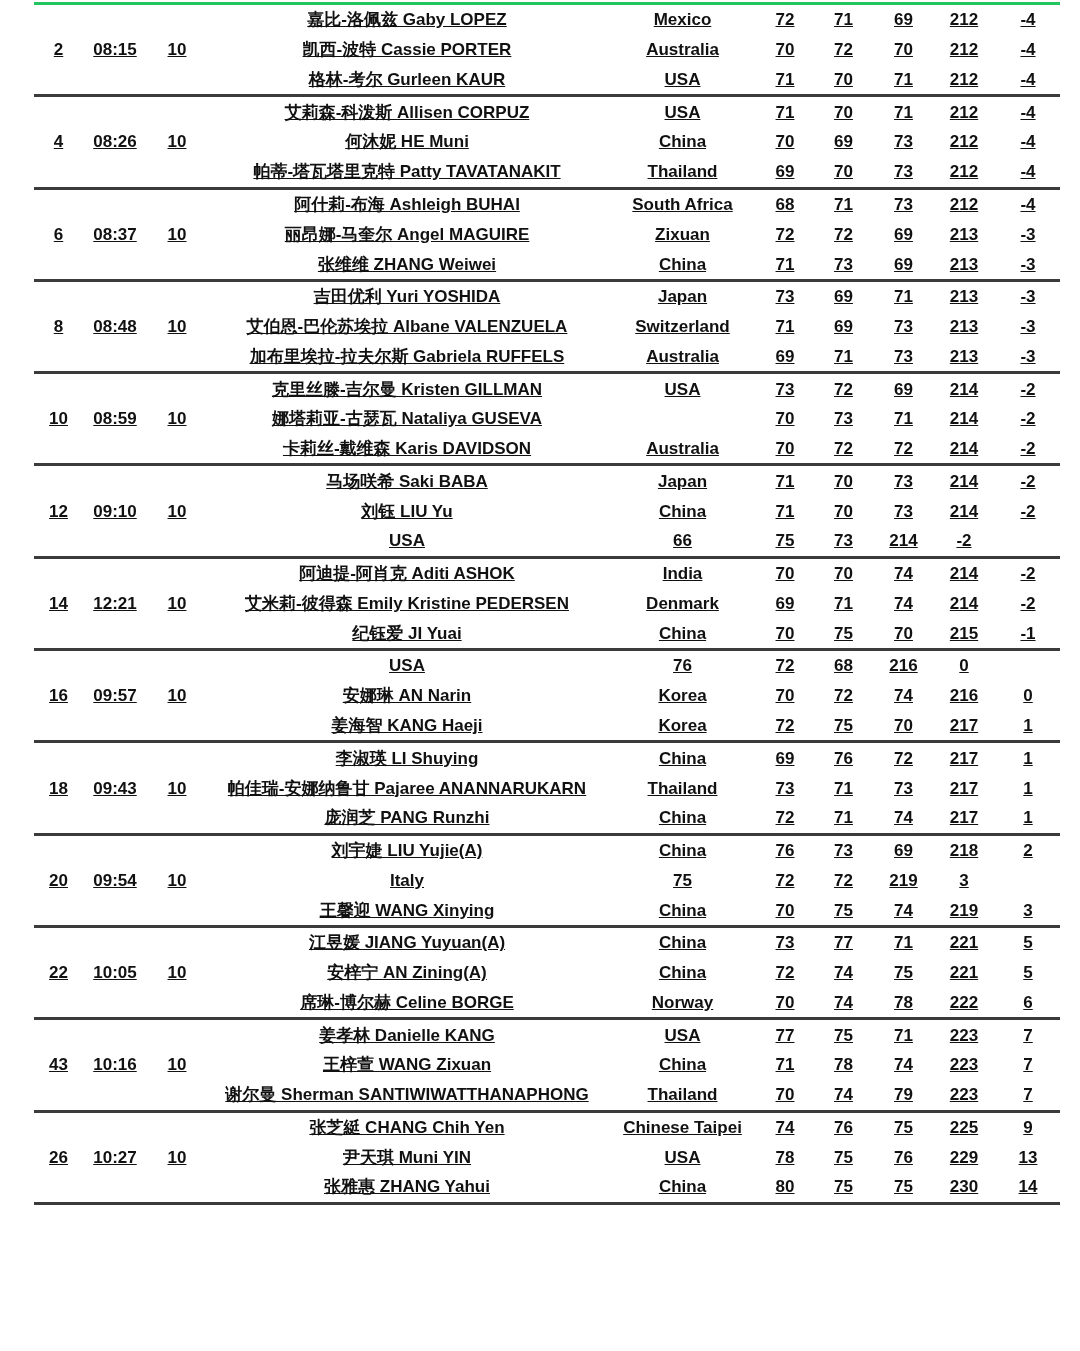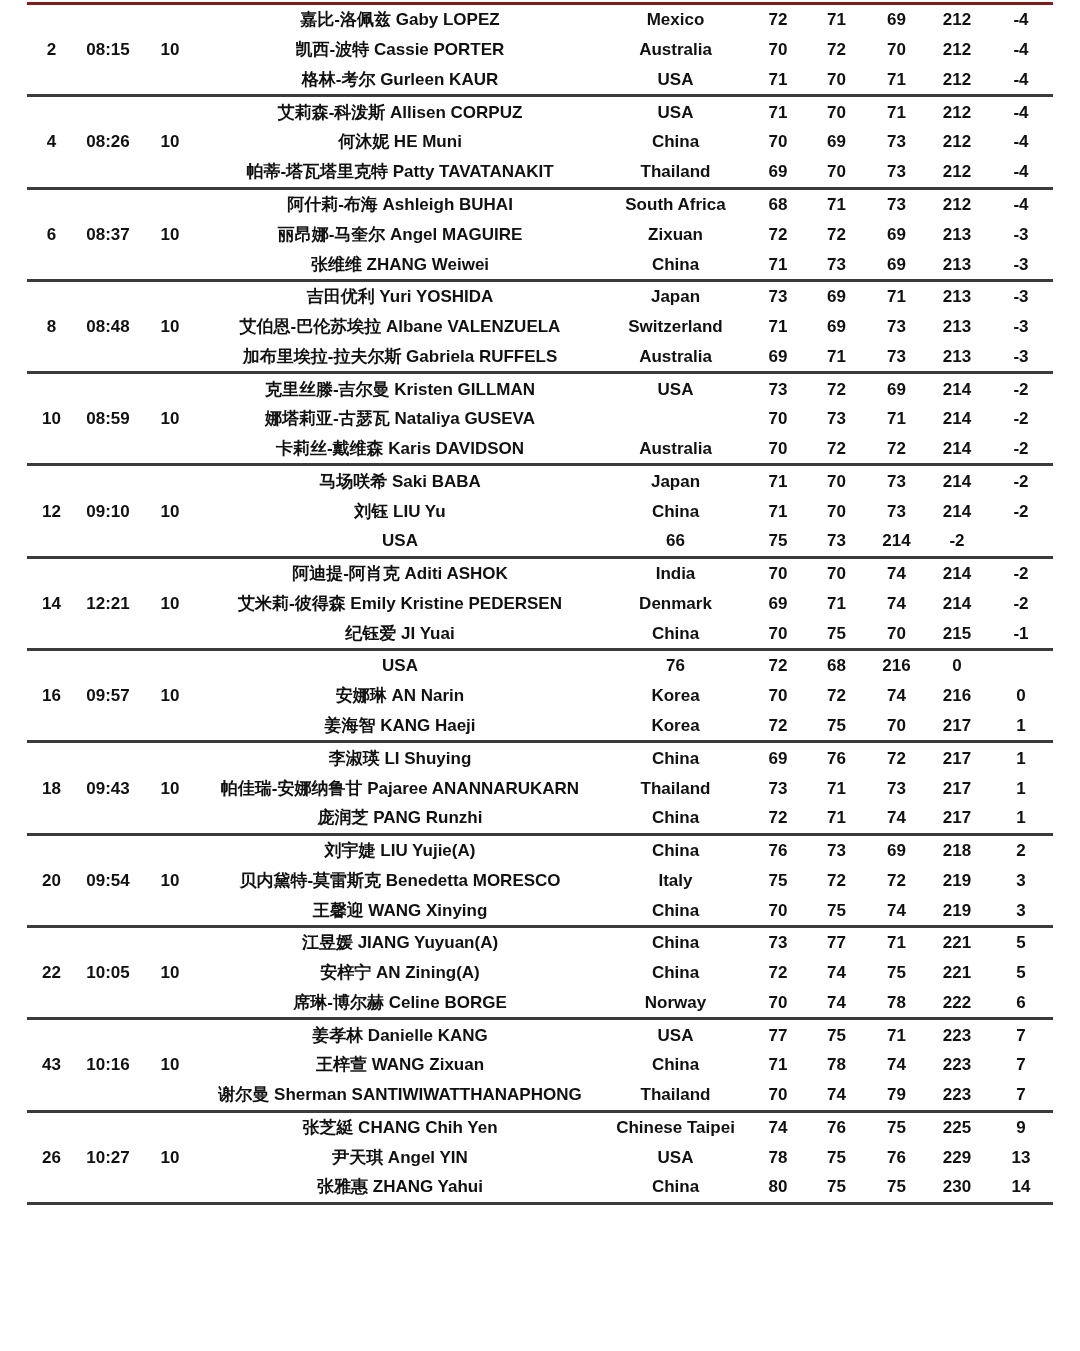--- a/index.html
+++ b/index.html
@@ -6,23 +6,24 @@
   html, body { background: #ffffff; }
   body {
     width: 1080px; height: 1351px;
     position: relative;
     font-family: "Liberation Sans", "DejaVu Sans", sans-serif;
     color: #111111;
     overflow: hidden;
   }
   .results-table {
     position: absolute;
-    left: 27px; top: 2px;
+    left: 34px; top: 2px;
     width: 1026px;
-    border-top: 3px solid #7f1d1d;
+    border-top: 3px solid #22c55e;
+    text-decoration: underline;
   }
   .group {
     border-bottom: 3px solid #3b3b3b;
   }
   .row {
     display: grid;
     grid-template-columns: 49px 64px 60px 400px 151px 54px 63px 57px 64px 64px;
     height: 29.77px;
     align-items: center;
   }
@@ -389,21 +390,20 @@
         <div class="cell">76</div>
         <div class="cell">73</div>
         <div class="cell">69</div>
         <div class="cell">218</div>
         <div class="cell">2</div>
       </div>
       <div class="row">
         <div class="cell">20</div>
         <div class="cell">09:54</div>
         <div class="cell">10</div>
-        <div class="cell">贝内黛特-莫雷斯克 Benedetta MORESCO</div>
         <div class="cell">Italy</div>
         <div class="cell">75</div>
         <div class="cell">72</div>
         <div class="cell">72</div>
         <div class="cell">219</div>
         <div class="cell">3</div>
       </div>
       <div class="row">
         <div class="cell"></div>
         <div class="cell"></div>
@@ -503,21 +503,21 @@
         <div class="cell">74</div>
         <div class="cell">76</div>
         <div class="cell">75</div>
         <div class="cell">225</div>
         <div class="cell">9</div>
       </div>
       <div class="row">
         <div class="cell">26</div>
         <div class="cell">10:27</div>
         <div class="cell">10</div>
-        <div class="cell">尹天琪 Angel YIN</div>
+        <div class="cell">尹天琪 Muni YIN</div>
         <div class="cell">USA</div>
         <div class="cell">78</div>
         <div class="cell">75</div>
         <div class="cell">76</div>
         <div class="cell">229</div>
         <div class="cell">13</div>
       </div>
       <div class="row">
         <div class="cell"></div>
         <div class="cell"></div>

